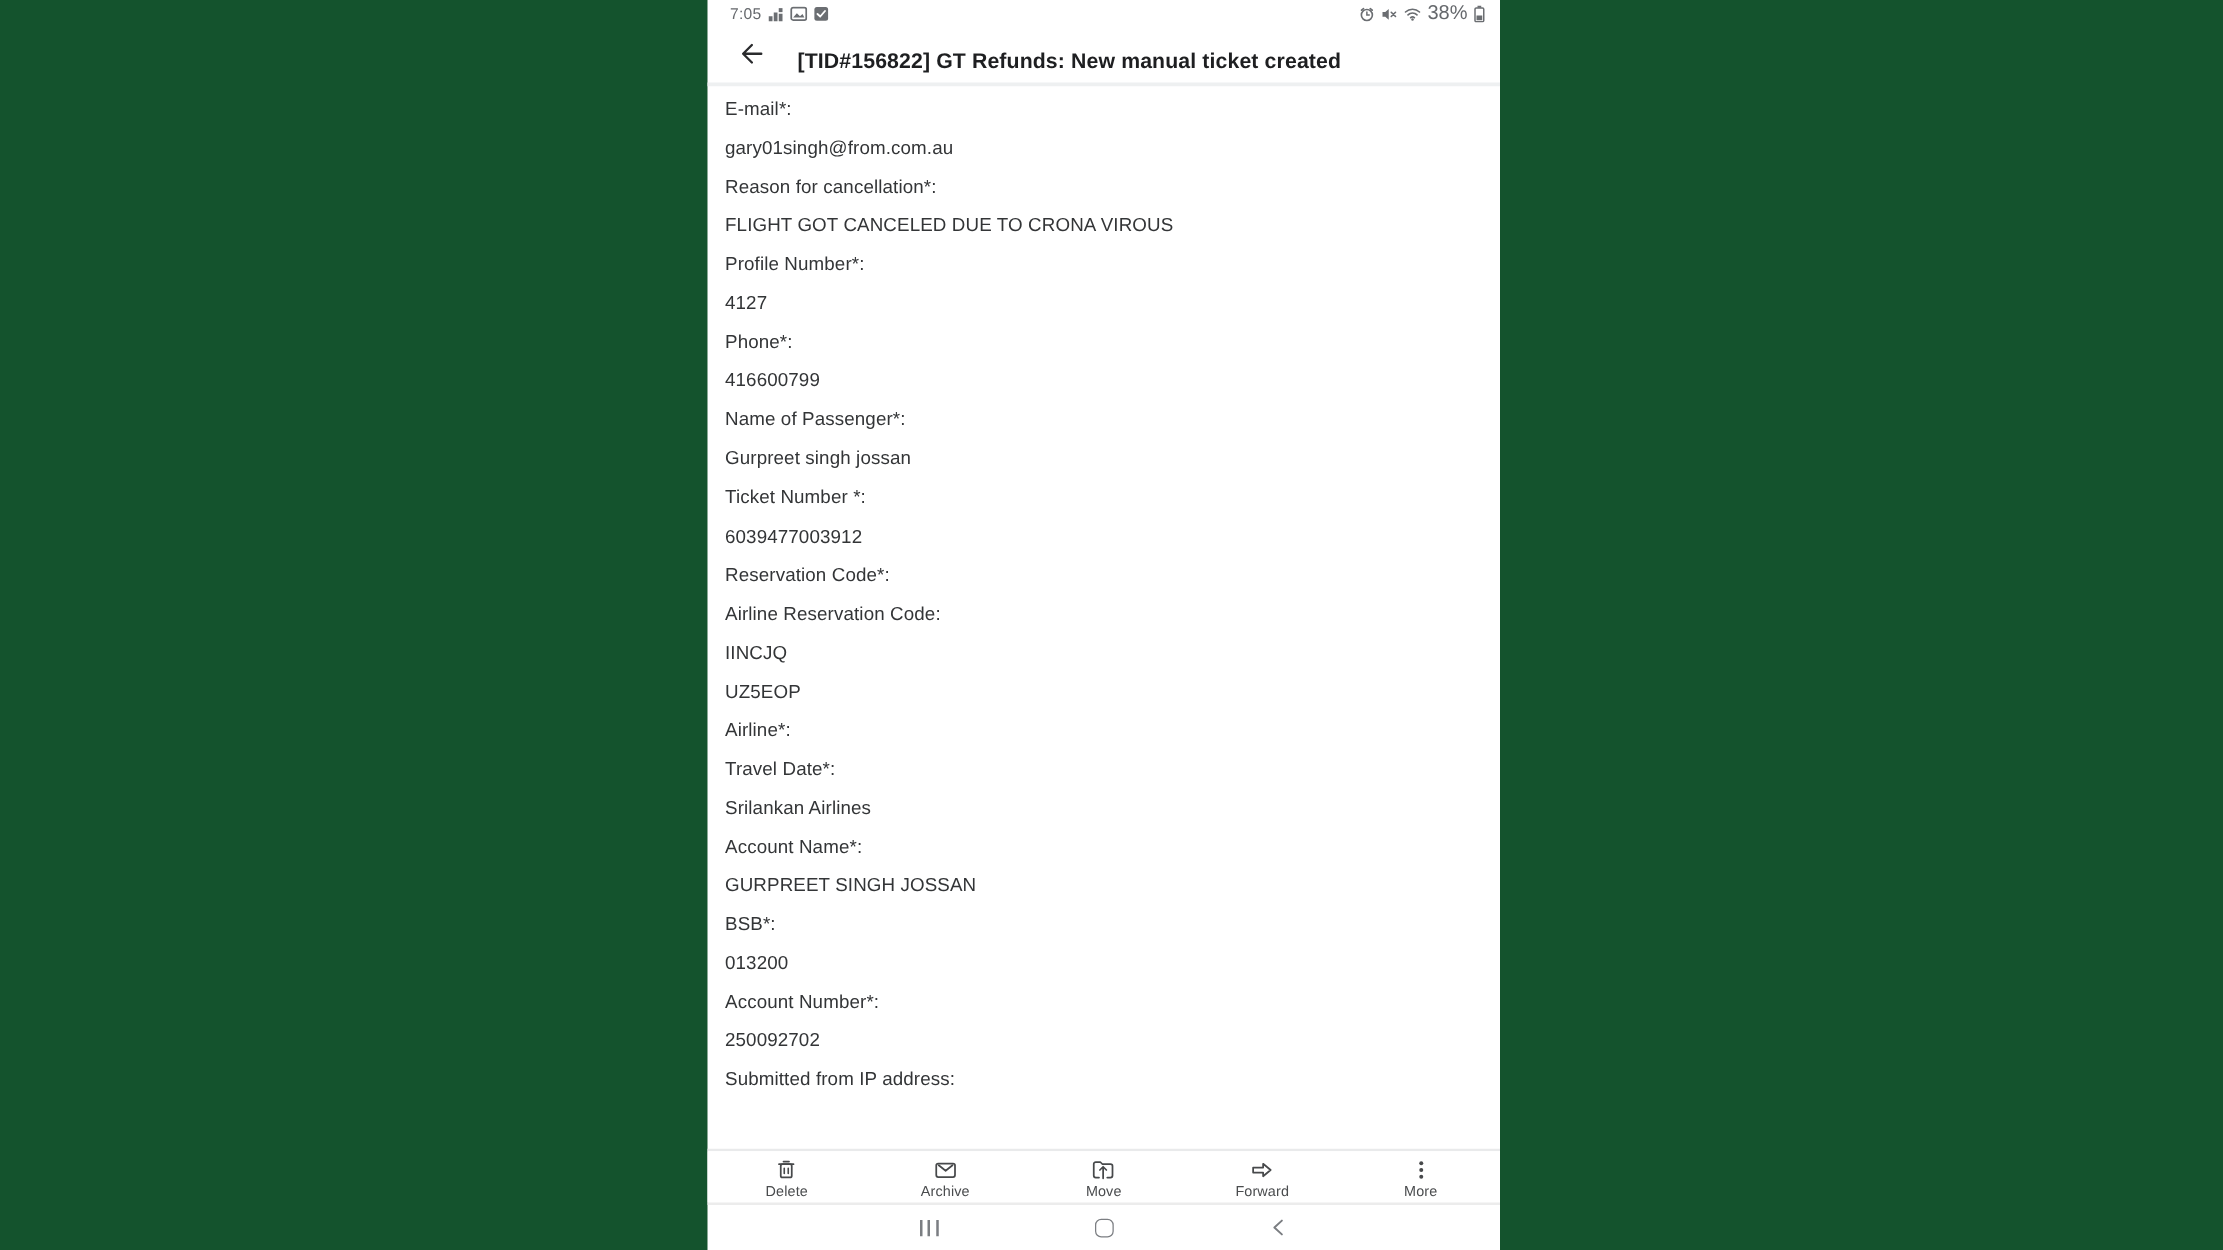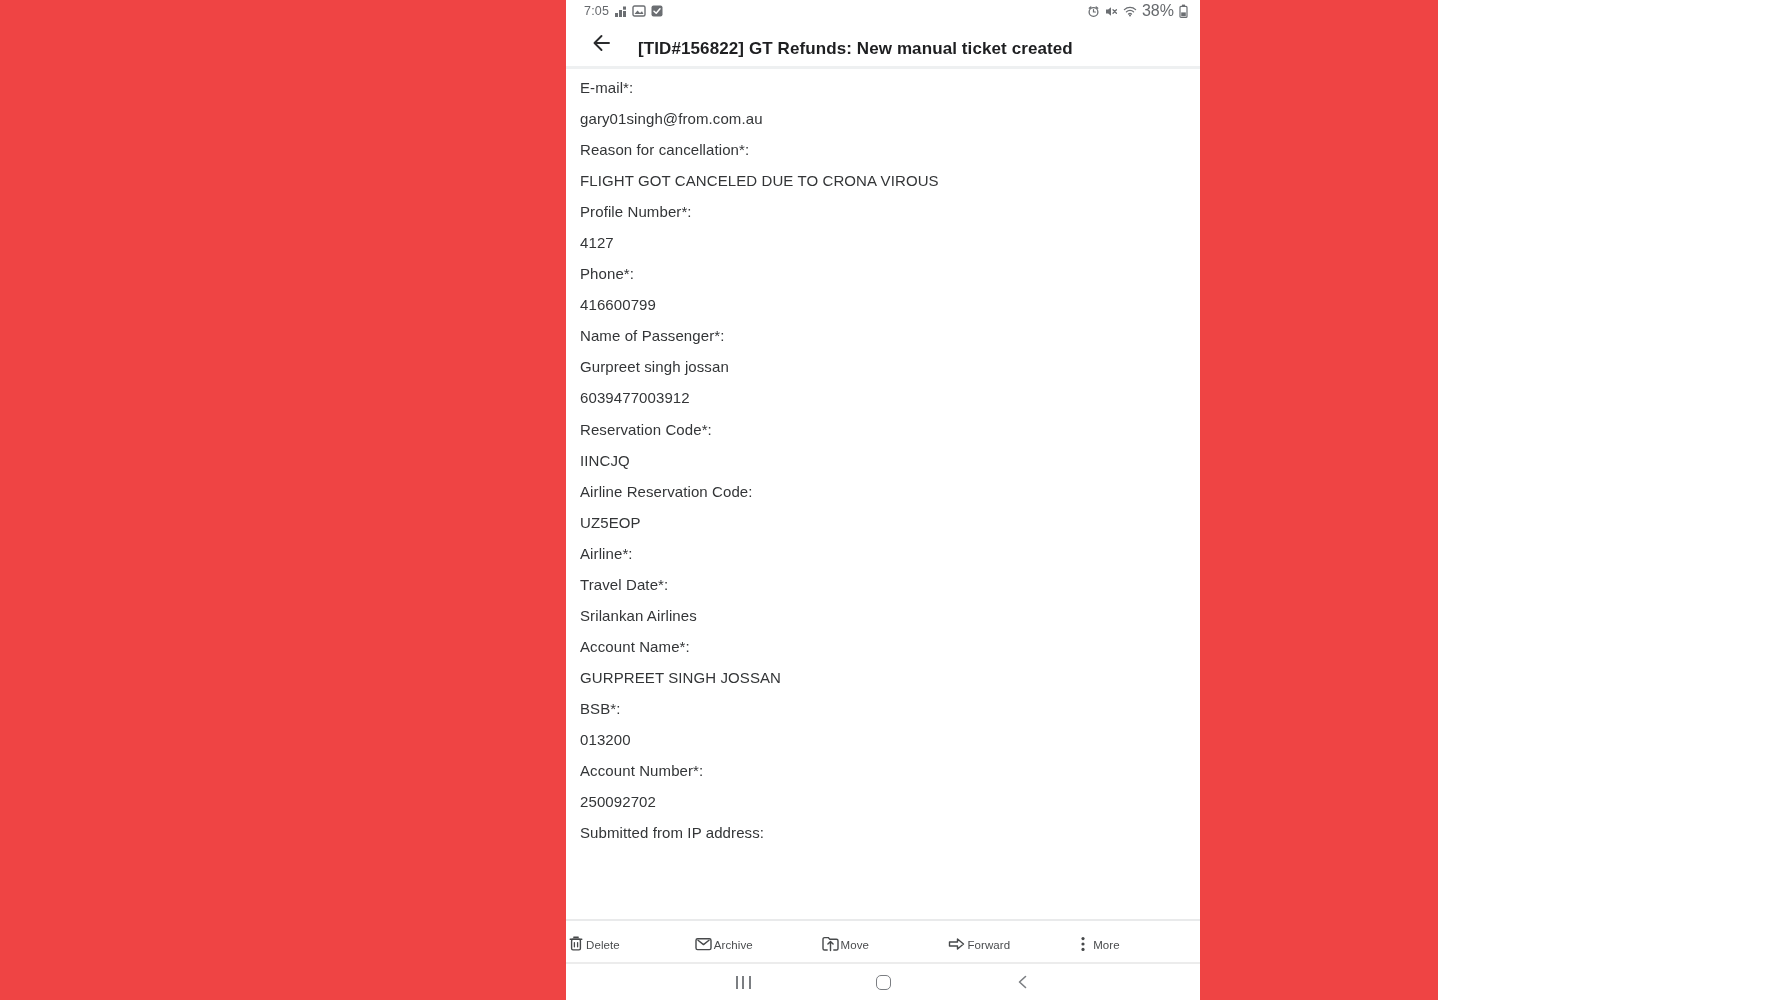--- a/index.html
+++ b/index.html
@@ -1,18 +1,18 @@
 <!DOCTYPE html>
 <html><head>
 <meta charset="utf-8">
 <style>
   * { margin:0; padding:0; box-sizing:border-box; }
   html,body { width:1778px; height:1000px; background:#ffffff; overflow:hidden;
               font-family:"Liberation Sans","DejaVu Sans",sans-serif; }
-  .canvas { position:relative; width:1438px; height:1000px; background:#ef4444;text-align:right; }
+  .canvas { position:relative; width:1778px; height:1000px; background:#14532d;text-align:right; }
   .app { position:absolute; left:566px; top:0; width:634px; height:1000px; background:#fff; }
 
   
   .statusbar { position:absolute; top:2px; left:0; width:100%; height:18px;
                display:flex; justify-content:space-between; align-items:center;
                padding:0 12px 0 18px; color:#66696d; }
   .st-left, .st-right { display:flex; align-items:center; gap:5px; }
   .st-time { font-size:12.5px; letter-spacing:.2px; }
   .st-batt-txt { font-size:16px; }
   .sicon { display:block; }
@@ -27,21 +27,21 @@
 
   
   .body-area { position:absolute; top:72px; left:0; width:100%; height:845px; overflow:hidden;
                padding:0 14px; }
   .bl { height:31.05px; display:flex; align-items:center; font-size:15px; color:#333537;
         white-space:nowrap; letter-spacing:.1px; }
 
   
   .tool-divider { position:absolute; top:919px; left:0; width:100%; height:2px; background:#e9eaeb; }
   .toolbar { position:absolute; top:921px; left:0; width:100%; height:41px; display:flex; background:#fff; }
-  .tb { flex:1; display:flex; flex-direction:row; align-items:center; padding-top:5px; cursor:pointer; }
+  .tb { flex:1; display:flex; flex-direction:column; align-items:center; padding-top:5px; cursor:pointer; }
   .tb .tlbl { margin-top:2px; font-size:11.5px; color:#4a4c4e; letter-spacing:.1px; }
   .nav-divider { position:absolute; top:962px; left:0; width:100%; height:2px; background:#ececec; }
 
   
   .navbar { position:absolute; top:964px; left:0; width:100%; height:36px;
             display:flex; align-items:center; justify-content:center; gap:120px; }
   .nav-btn { width:20px; height:20px; display:flex; align-items:center; justify-content:center; cursor:pointer; }
   .recents { display:flex; gap:4.5px; }
   .recents span { display:block; width:2px; height:13px; background:#7b7e82; }
   .home-sq { width:15px; height:15px; border:1.8px solid #7b7e82; border-radius:5px; }
@@ -111,24 +111,25 @@
       <div class="bl">E-mail*:</div>
       <div class="bl">gary01singh@from.com.au</div>
       <div class="bl">Reason for cancellation*:</div>
       <div class="bl">FLIGHT GOT CANCELED DUE TO CRONA VIROUS</div>
       <div class="bl">Profile Number*:</div>
       <div class="bl">4127</div>
       <div class="bl">Phone*:</div>
       <div class="bl">416600799</div>
       <div class="bl">Name of Passenger*:</div>
       <div class="bl">Gurpreet singh jossan</div>
+      <div class="bl">Ticket Number *:</div>
       <div class="bl">6039477003912</div>
       <div class="bl">Reservation Code*:</div>
+      <div class="bl">Airline Reservation Code:</div>
       <div class="bl">IINCJQ</div>
-      <div class="bl">Airline Reservation Code:</div>
       <div class="bl">UZ5EOP</div>
       <div class="bl">Airline*:</div>
       <div class="bl">Travel Date*:</div>
       <div class="bl">Srilankan Airlines</div>
       <div class="bl">Account Name*:</div>
       <div class="bl">GURPREET SINGH JOSSAN</div>
       <div class="bl">BSB*:</div>
       <div class="bl">013200</div>
       <div class="bl">Account Number*:</div>
       <div class="bl">250092702</div>

